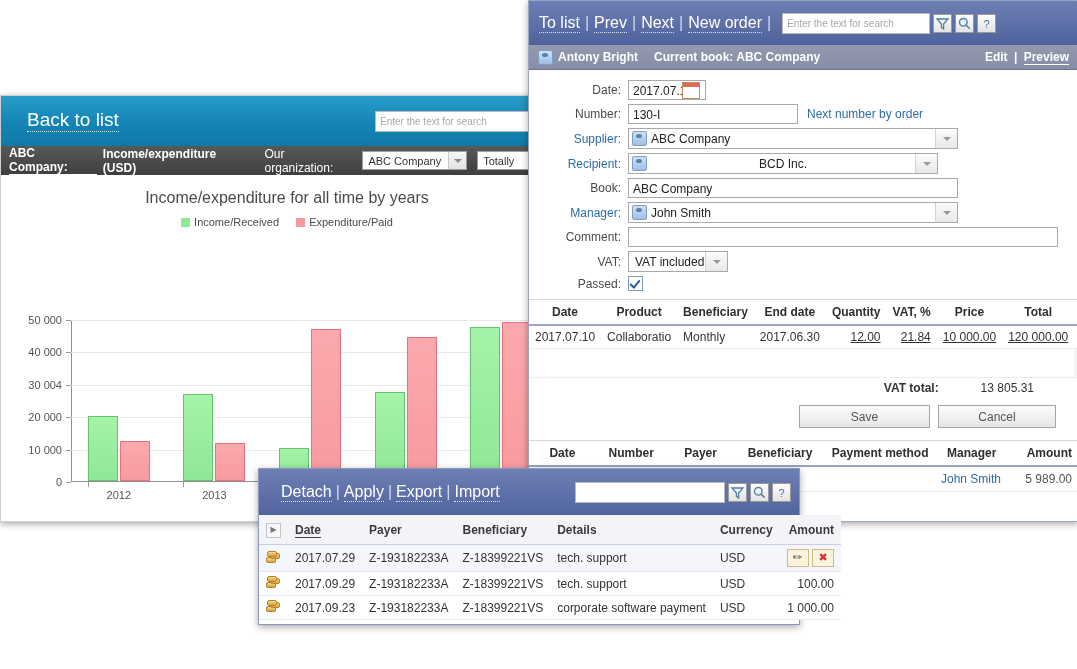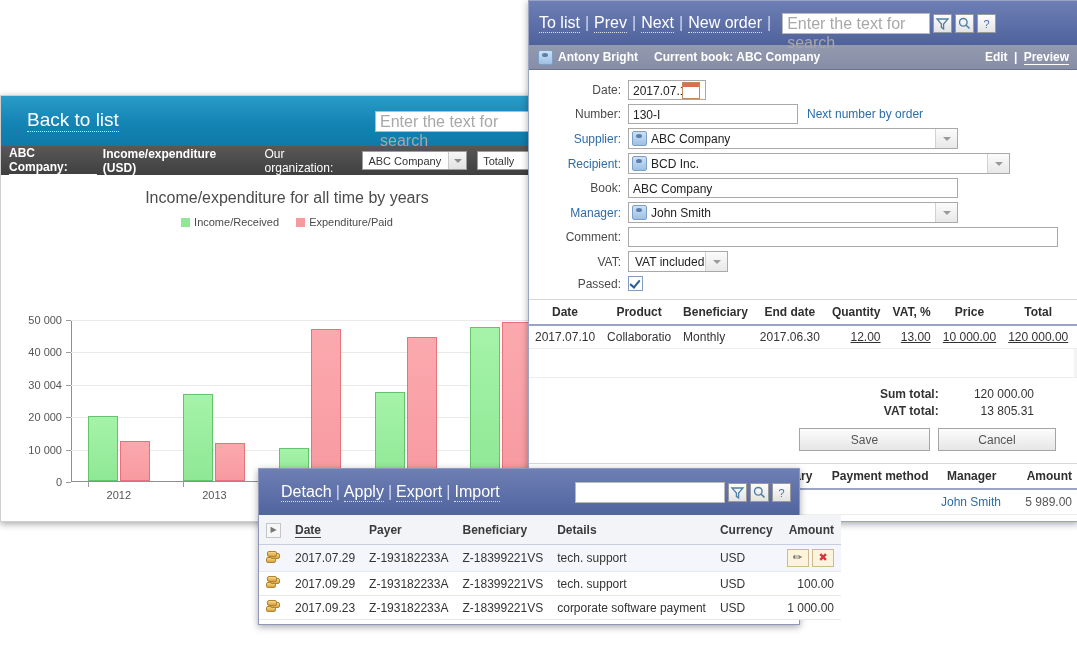--- a/index.html
+++ b/index.html
@@ -2,21 +2,21 @@
 <html><head>
 <meta charset="utf-8">
 <style>
   html,body{margin:0;padding:0;background:#ffffff;}
   body{width:1077px;height:669px;position:relative;overflow:hidden;
        font-family:"Liberation Sans","DejaVu Sans",sans-serif;font-size:12px;color:#333;}
 
   
   .win{position:absolute;background:#fff;box-shadow:0 2px 7px rgba(0,0,0,.35);}
   .searchbox{border:1px solid #b9b9b9;background:#fff;height:17px;line-height:17px;
-             font-size:16px;color:#a8a8a8;padding:0 4px;display:inline-block;vertical-align:middle;}
+             font-size:10px;color:#a8a8a8;padding:0 4px;display:inline-block;vertical-align:middle;}
   .minibtn{display:inline-block;vertical-align:middle;width:19px;height:19px;
            border:1px solid #9a9a9a;background:linear-gradient(#fdfdfd,#e3e3e3);
            text-align:center;line-height:19px;font-size:11px;color:#4a6ea8;box-sizing:border-box;}
 
   
   #chart-window{left:0;top:95px;width:572px;height:425px;border:1px solid #cfcfcf;}
   #chart-header{height:50px;background:linear-gradient(180deg,#2a9cc8 0%,#1384b4 55%,#0f7aa8 100%);
                 position:relative;}
   #chart-header .title{position:absolute;left:26px;top:13px;font-size:19px;color:#fff;
                        border-bottom:1px dotted rgba(255,255,255,.8);cursor:pointer;}
@@ -270,21 +270,21 @@
       <span class="flabel blue">Supplier:</span>
       <span class="fsel" style="width:330px;">
         <span class="usericon"></span>
         <span class="cap">ABC Company</span>
         <span class="arw"></span>
       </span>
     </div>
 
     <div class="frow">
       <span class="flabel blue">Recipient:</span>
-      <span class="fsel" style="width:382px;">
+      <span class="fsel" style="width:310px;text-align:center;">
         <span class="usericon"></span>
         <span class="cap">BCD Inc.</span>
         <span class="arw"></span>
       </span>
     </div>
 
     <div class="frow">
       <span class="flabel">Book:</span>
       <span class="fin" style="width:330px;">ABC Company</span>
     </div>
@@ -330,43 +330,39 @@
           <th style="width:22px;"></th>
         </tr>
       </thead>
       <tbody>
         <tr>
           <td>2017.07.10</td>
           <td>Collaboratio</td>
           <td>Monthly</td>
           <td>2017.06.30</td>
           <td class="num">12.00</td>
-          <td class="num">13.00</td>
+          <td class="num">21.84</td>
           <td class="num">10 000.00</td>
           <td class="num">120 000.00</td>
           <td class="delx">✖</td>
         </tr>
         <tr class="empty">
           <td></td>
             <td></td>
             <td></td>
             <td></td>
             <td></td>
             <td></td>
             <td></td>
             <td></td>
             <td style="background:#f4f4f4;"></td>
         </tr>
       </tbody>
     </table>
 
-    <div class="totals" style="margin-top:9px;">
-      <span class="lab">Sum total:</span>
-      <span class="val">120 000.00</span>
-    </div>
     <div class="totals" style="margin-top:3px;">
       <span class="lab">VAT total:</span>
       <span class="val">13 805.31</span>
     </div>
 
     <div style="display:flex;justify-content:flex-end;gap:8px;margin-top:10px;padding-right:22px;">
       <button class="btn" style="width:131px;">Save</button>
       <button class="btn" style="width:118px;">Cancel</button>
     </div>
 

